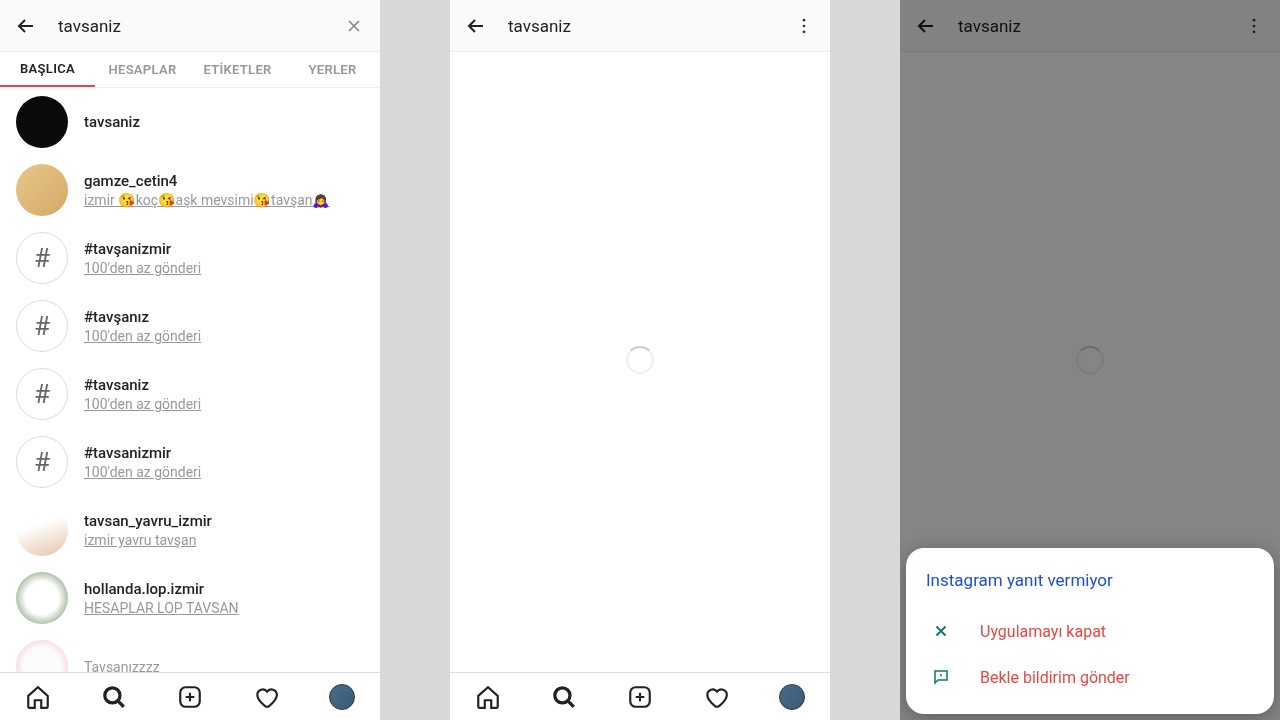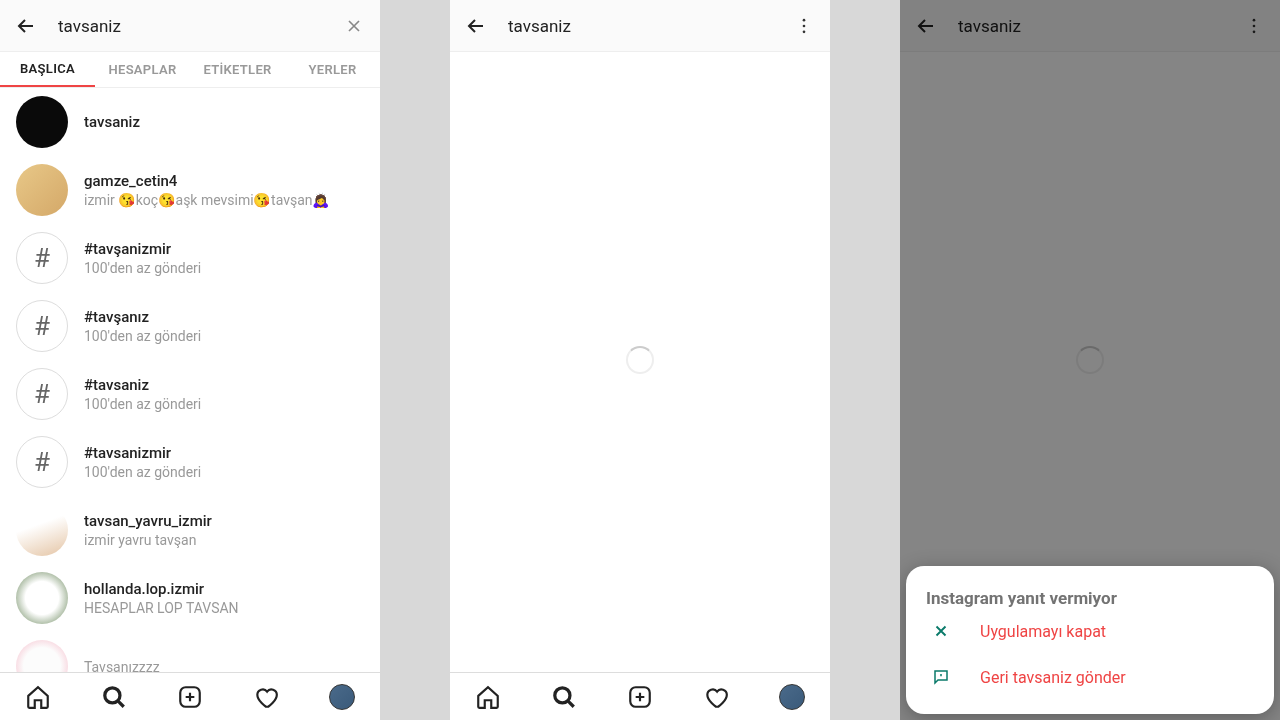--- a/index.html
+++ b/index.html
@@ -108,20 +108,21 @@
   .result-text { flex: 1; min-width: 0; }
   .result-title {
     font-size: 15px;
     color: #222;
     font-weight: 500;
   }
   .result-sub {
     font-size: 14px;
     color: #999;
     margin-top: 2px;
+    text-decoration: underline;
   }
   .bottombar {
     position: absolute;
     bottom: 0; left: 0; right: 0;
     height: 48px;
     background: #fff;
     border-top: 1px solid #ddd;
     display: flex;
     align-items: center;
     justify-content: space-around;
@@ -154,22 +155,23 @@
   .dialog {
     position: absolute;
     bottom: 6px; left: 6px; right: 6px;
     background: #fff;
     border-radius: 18px;
     padding: 22px 20px 14px;
     box-shadow: 0 4px 20px rgba(0,0,0,0.3);
   }
   .dialog-title {
     font-size: 17px;
-    color: #737373;
-    font-weight: 700;
+    color: #1d4ed8;
+    margin-bottom: 18px;
+    font-weight: 400;
   }
   .dialog-option {
     display: flex;
     align-items: center;
     padding: 12px 4px;
     cursor: pointer;
   }
   .dialog-icon {
     width: 22px; height: 22px;
     margin-right: 28px;
@@ -370,16 +372,16 @@
         </span>
       <span>Uygulamayı kapat</span>
     </div>
     <div class="dialog-option">
       <span class="dialog-icon">
           <svg width="18" height="18" viewBox="0 0 24 24" fill="none" stroke="#0a7a6a" stroke-width="2">
             <path d="M4 4h16v12H8l-4 4V4z"></path>
             <path d="M12 8v3M12 13h.01" stroke-width="2"></path>
           </svg>
         </span>
-      <span>Geri tavsaniz gönder</span>
+      <span>Bekle bildirim gönder</span>
     </div>
   </div>
 </div>
 
 </body></html>

